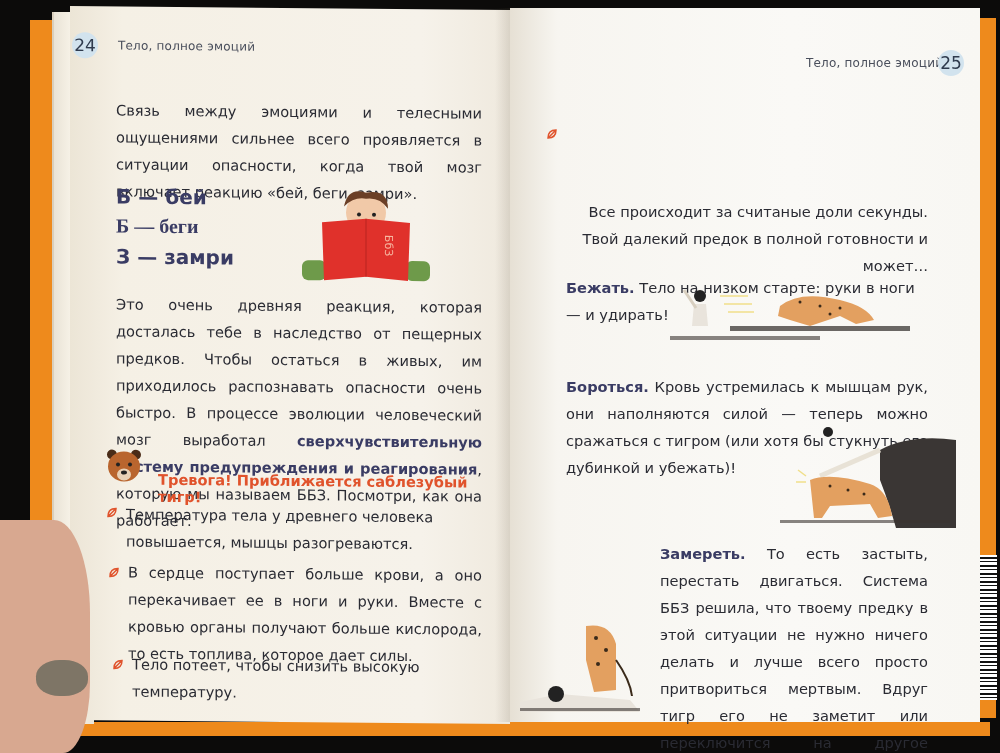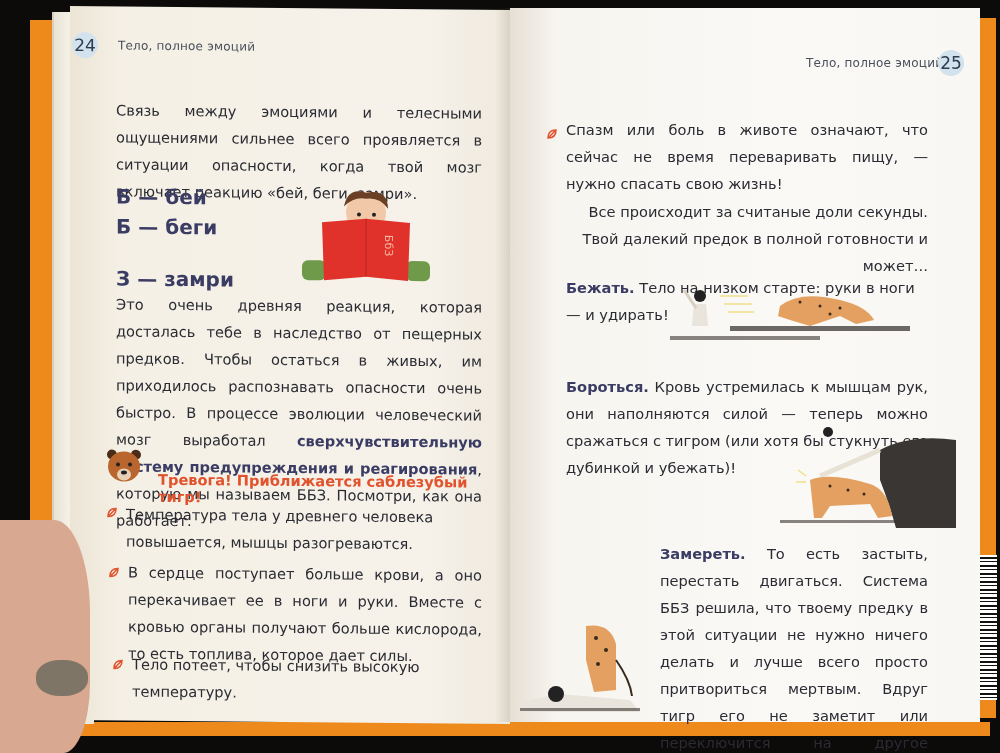--- a/index.html
+++ b/index.html
@@ -29,22 +29,22 @@
 <div class="page-stack"></div>
 <div class="barcode"></div>
 
 <div class="page page-left">
   <div class="pnum" style="left:2px;top:26px;">24</div>
   <div class="hdr" style="left:48px;top:32px;">Тело, полное эмоций</div>
 
   <div class="txt" style="left:46px;top:90px;width:366px;">Связь между эмоциями и телесными ощущениями сильнее всего проявляется в ситуации опасности, когда твой мозг включает реакцию «бей, беги, замри».</div>
 
   <div class="bbz" style="left:46px;top:178px;">Б — бей</div>
-  <div class="bbz" style="left:46px;top:208px;">Б — беги</div>
-  <div class="bbz" style="left:46px;top:238px;margin-top:22px;">З — замри</div>
+  <div class="bbz" style="left:46px;top:208px;font-family:Liberation Serif, serif;">Б — беги</div>
+  <div class="bbz" style="left:46px;top:238px;">З — замри</div>
 
   <div style="position:absolute;left:226px;top:180px;width:140px;height:96px;">
     <svg width="140" height="96" viewBox="0 0 140 96">
       <circle cx="70" cy="24" r="20" fill="#f1c9a8"></circle>
       <path d="M48 18 Q52 -2 70 4 Q92 0 92 20 Q84 8 70 10 Q58 8 48 18Z" fill="#6b3f26"></path>
       <circle cx="63" cy="26" r="2" fill="#222"></circle>
         <circle cx="78" cy="26" r="2" fill="#222"></circle>
       <rect x="6" y="72" width="24" height="20" rx="6" fill="#6e9a4a"></rect>
       <rect x="110" y="72" width="24" height="20" rx="6" fill="#6e9a4a"></rect>
       <path d="M26 34 L70 30 L114 34 L112 92 L70 88 L28 92Z" fill="#e0312b"></path>
@@ -88,21 +88,20 @@
 
 <div class="spine-shadow"></div>
 
 <div class="page page-right">
   <div class="hdr" style="left:296px;top:48px;">Тело, полное эмоций</div>
   <div class="pnum" style="left:428px;top:42px;text-align:right;">25</div>
 
   <svg class="leaf" style="left:36px;top:120px;" viewBox="0 0 12 12">
       <path d="M2 10 Q2 2 10 2 Q10 10 2 10Z M2 10 L9 3" fill="none" stroke="#e0532c" stroke-width="1.5"></path>
     </svg>
-  <div class="txt" style="left:56px;top:108px;width:362px;">Спазм или боль в животе означают, что сейчас не время переваривать пищу, — нужно спасать свою жизнь!</div>
 
   <div class="txt" style="left:56px;top:190px;width:362px;text-align:right;">Все происходит за считаные доли секунды. Твой далекий предок в полной готовности и может…</div>
 
   <div class="txt" style="left:56px;top:246px;width:362px;text-align:left;margin-top:20px;">
     <span class="bold-blue">Бежать.</span><span> Тело на низком старте: руки в ноги — и удирать!</span>
   </div>
 
   <div style="position:absolute;left:160px;top:278px;width:240px;height:62px;">
     <svg width="240" height="62" viewBox="0 0 240 62">
       <rect x="0" y="50" width="150" height="4" fill="#3a3330" opacity="0.6"></rect>

